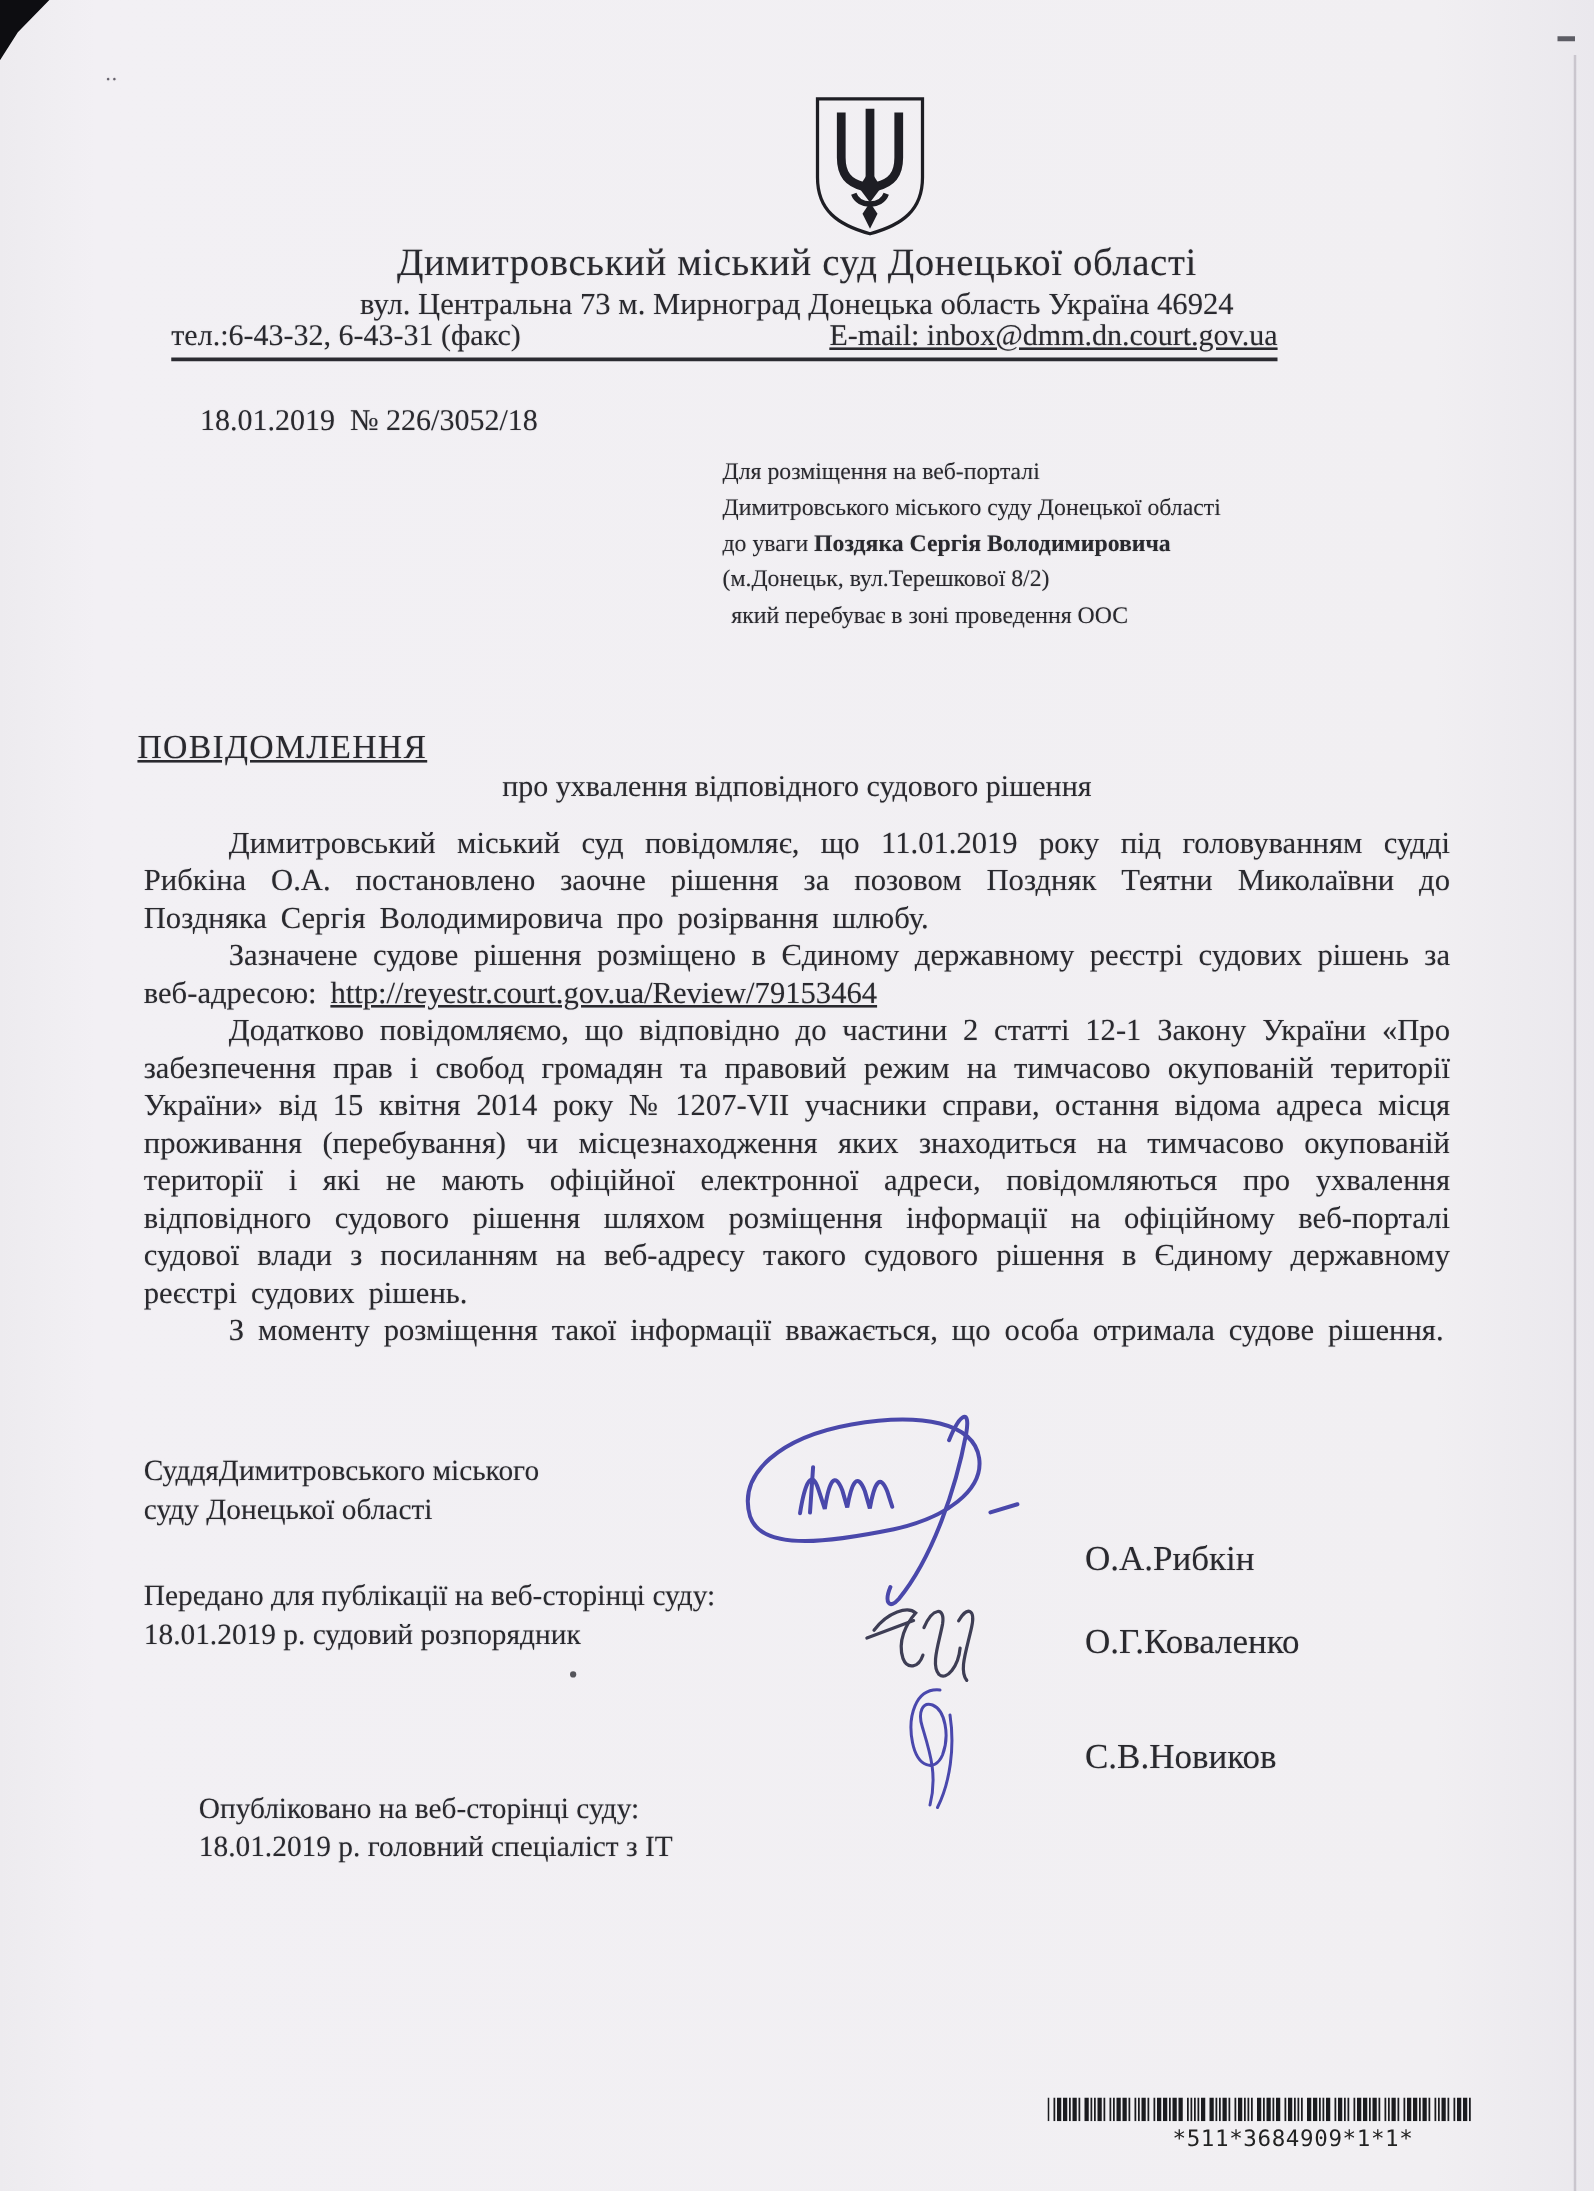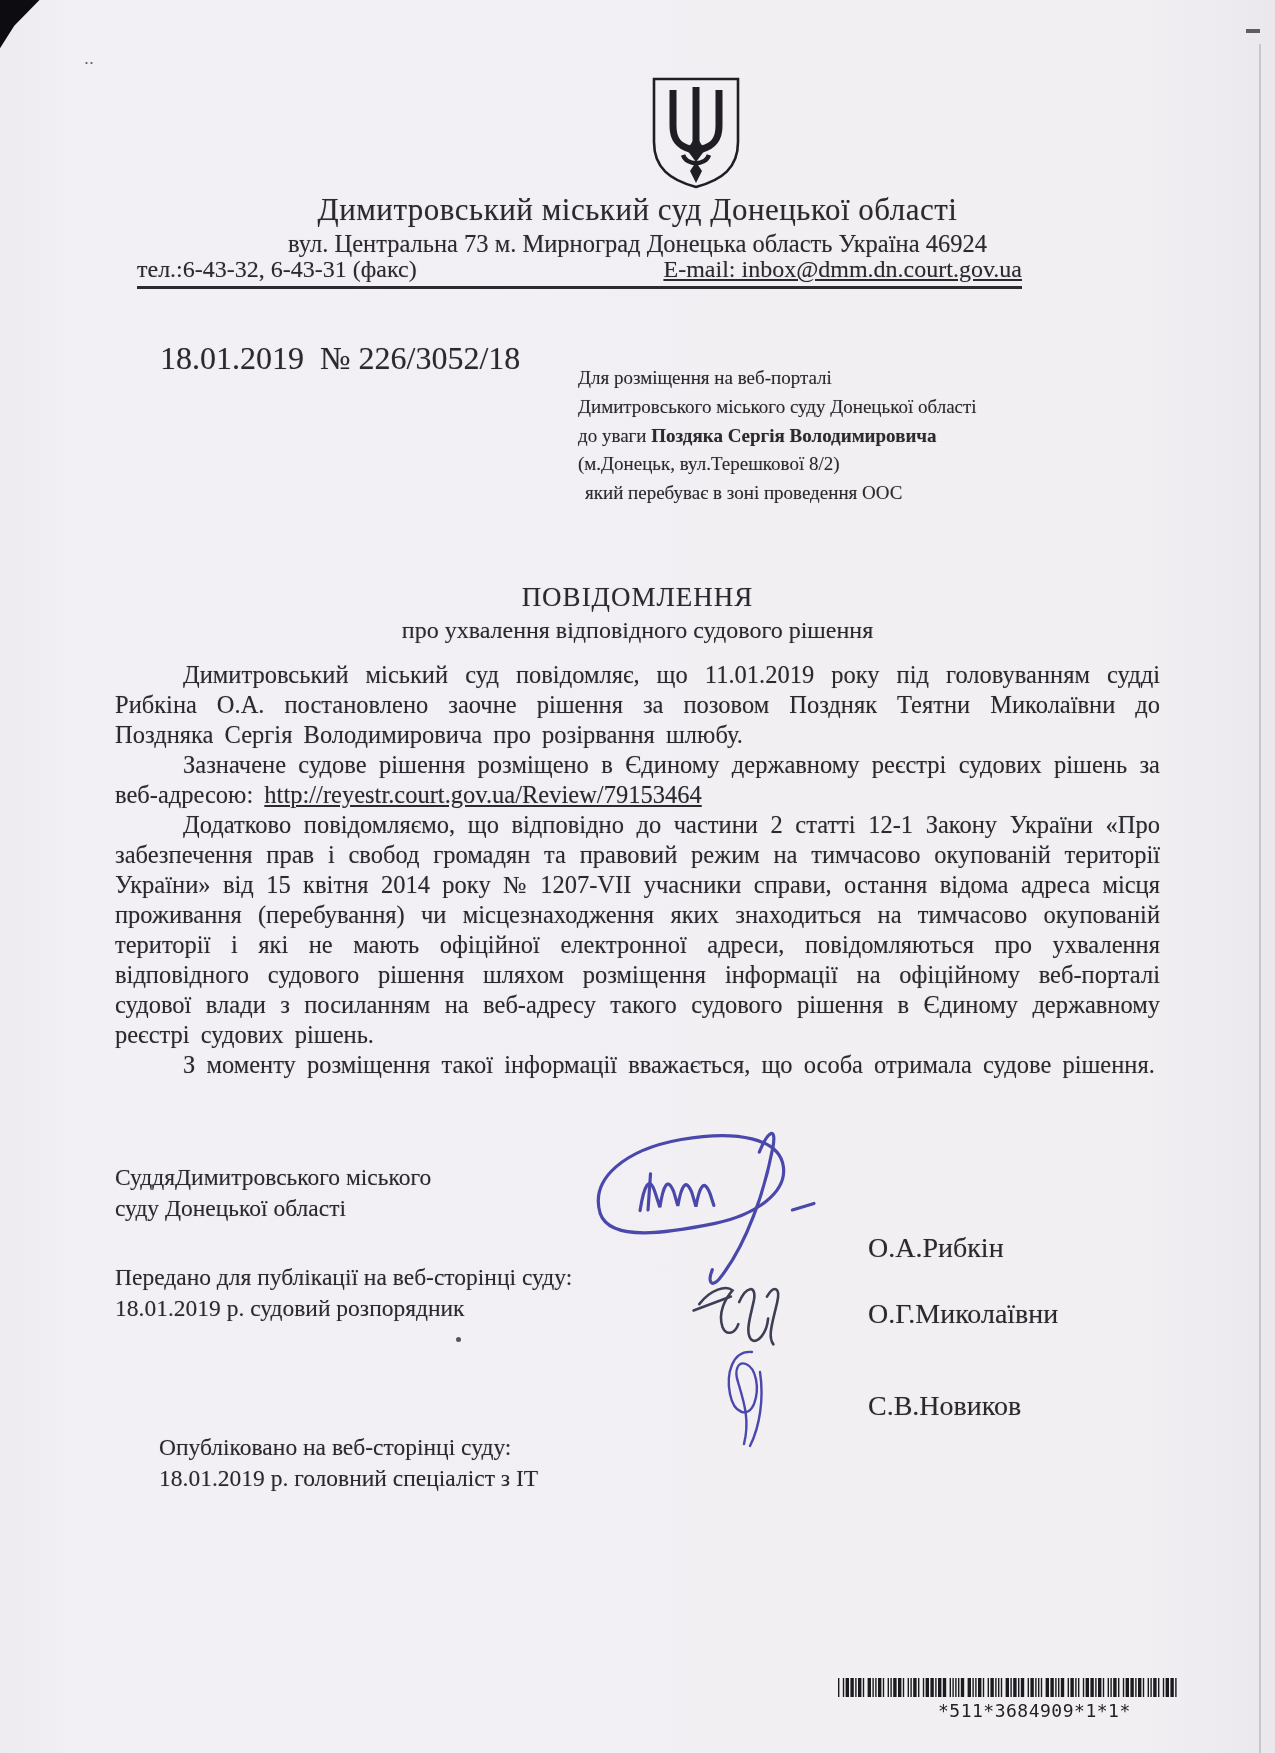--- a/index.html
+++ b/index.html
@@ -22,27 +22,27 @@
   .stray-dot{left:456px;top:1337px;width:5px;height:5px;border-radius:50%;background:#3a3a40;opacity:.85;}
   .edge-line{left:1259px;top:44px;height:1709px;width:2px;background:rgba(125,118,134,0.30);}
   
   .emblem{left:650px;top:76px;width:92px;height:114px;}
   .court-name{left:110px;top:192px;width:1055px;text-align:center;font-size:31px;letter-spacing:0.5px;}
   .court-address{left:110px;top:230px;width:1055px;text-align:center;font-size:24.5px;}
   .contact-row{left:137px;top:256px;width:885px;display:flex;justify-content:space-between;
     font-size:24px;border-bottom:3px solid #2b2b31;padding-bottom:3px;}
   .email{text-decoration:underline;}
   
-  .ref{left:160px;top:340px;font-size:32px;white-space:pre;text-align:right;}
+  .ref{left:160px;top:324px;font-size:24px;white-space:pre;text-align:right;}
   
   .recipient{left:578px;top:364px;font-size:19px;line-height:28.8px;}
   .recipient .b{font-weight:bold;}
   .indent-sm{padding-left:7px;}
   
-  .doc-title{left:110px;top:582px;width:1055px;text-align:center;font-size:27px;letter-spacing:1px;}
+  .doc-title{left:110px;top:582px;width:1055px;text-align:left;font-size:27px;letter-spacing:1px;text-decoration:underline;}
   .doc-subtitle{left:110px;top:617px;width:1055px;text-align:center;font-size:24px;}
   
   .bodytext{left:115px;top:660px;width:1045px;font-size:24.5px;line-height:30px;
     text-align:justify;word-spacing:5px;}
   .bodytext p{margin:0;text-indent:68px;}
   .url{text-decoration:underline;color:inherit;}
   
   .sig-role{font-size:23.5px;line-height:30.5px;}
   .sig1-role{left:115px;top:1162px;}
   .sig2-role{left:115px;top:1262px;}
@@ -140,21 +140,21 @@
   <div class="abs sig-svg sig2-svg">
     <svg width="105" height="75" viewBox="0 0 105 75">
       <g fill="none" stroke="#3e3e55" stroke-width="2.6" stroke-linecap="round">
         <path d="M12,24 C24,10 40,6 46,12 C38,20 30,34 34,48 C37,57 46,56 50,46"></path>
         <path d="M6,30 L44,18"></path>
         <path d="M52,24 C60,8 70,8 67,22 C63,38 56,54 62,62 C68,68 78,56 80,42"></path>
         <path d="M80,20 C88,8 94,12 90,26 C85,44 78,60 84,68"></path>
       </g>
     </svg>
   </div>
-  <div class="abs sig-name sig2-name">О.Г.Миколаївни</div>
+  <div class="abs sig-name sig2-name">О.Г.Коваленко</div>
 
   <div class="abs sig-role sig3-role">
     <div>Опубліковано на веб-сторінці суду:</div>
     <div>18.01.2019 р. головний спеціаліст з ІТ</div>
   </div>
   <div class="abs sig-svg sig3-svg">
     <svg width="58" height="108" viewBox="0 0 58 108">
       <g fill="none" stroke="#4a48ad" stroke-width="2.4" stroke-linecap="round">
         <path d="M36,10 C16,8 10,32 14,52 C18,72 32,76 38,62 C44,46 40,26 30,22 C22,19 18,28 22,40 C28,60 34,78 28,102"></path>
         <path d="M44,30 C48,56 44,84 34,104"></path>

